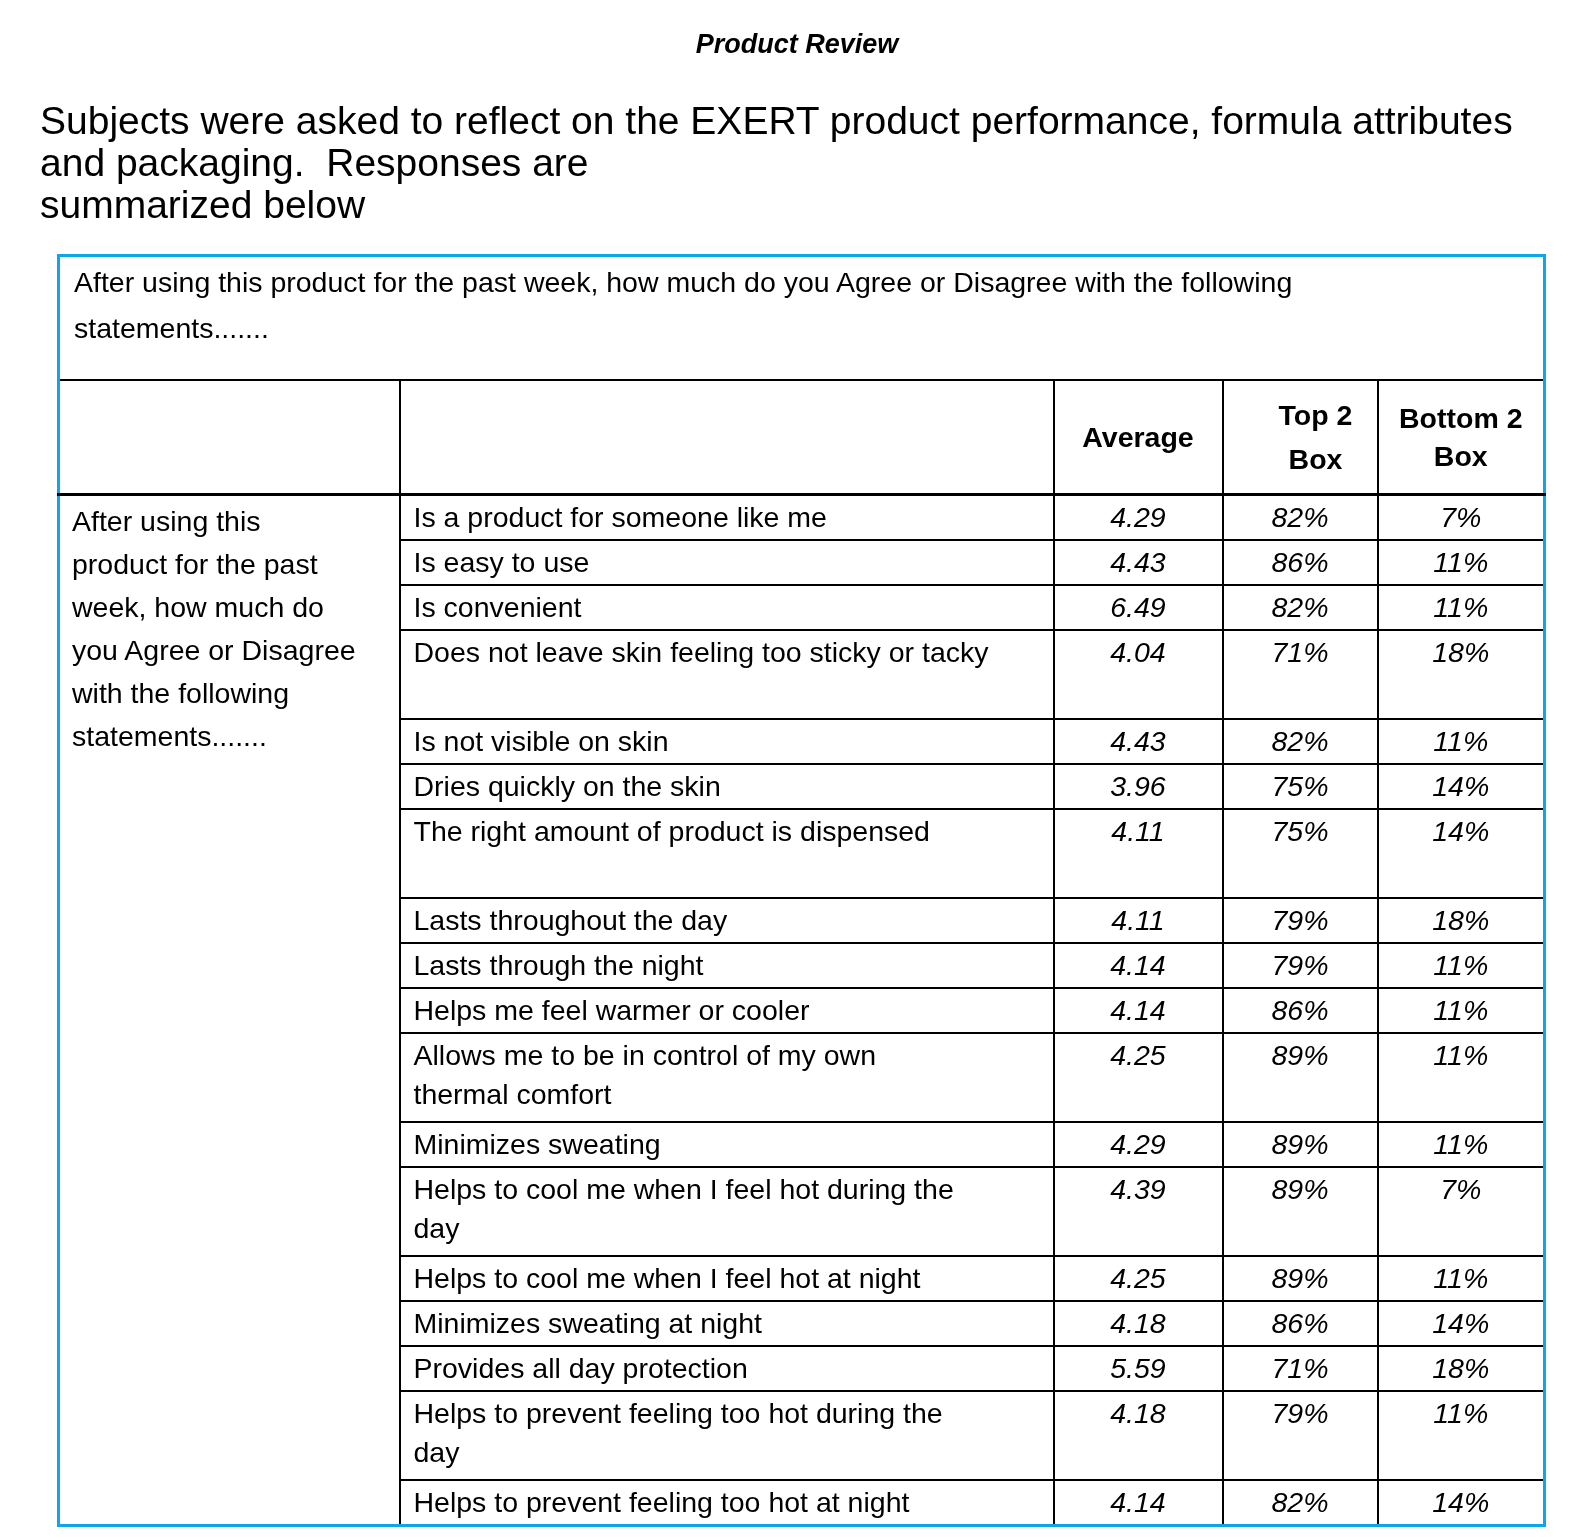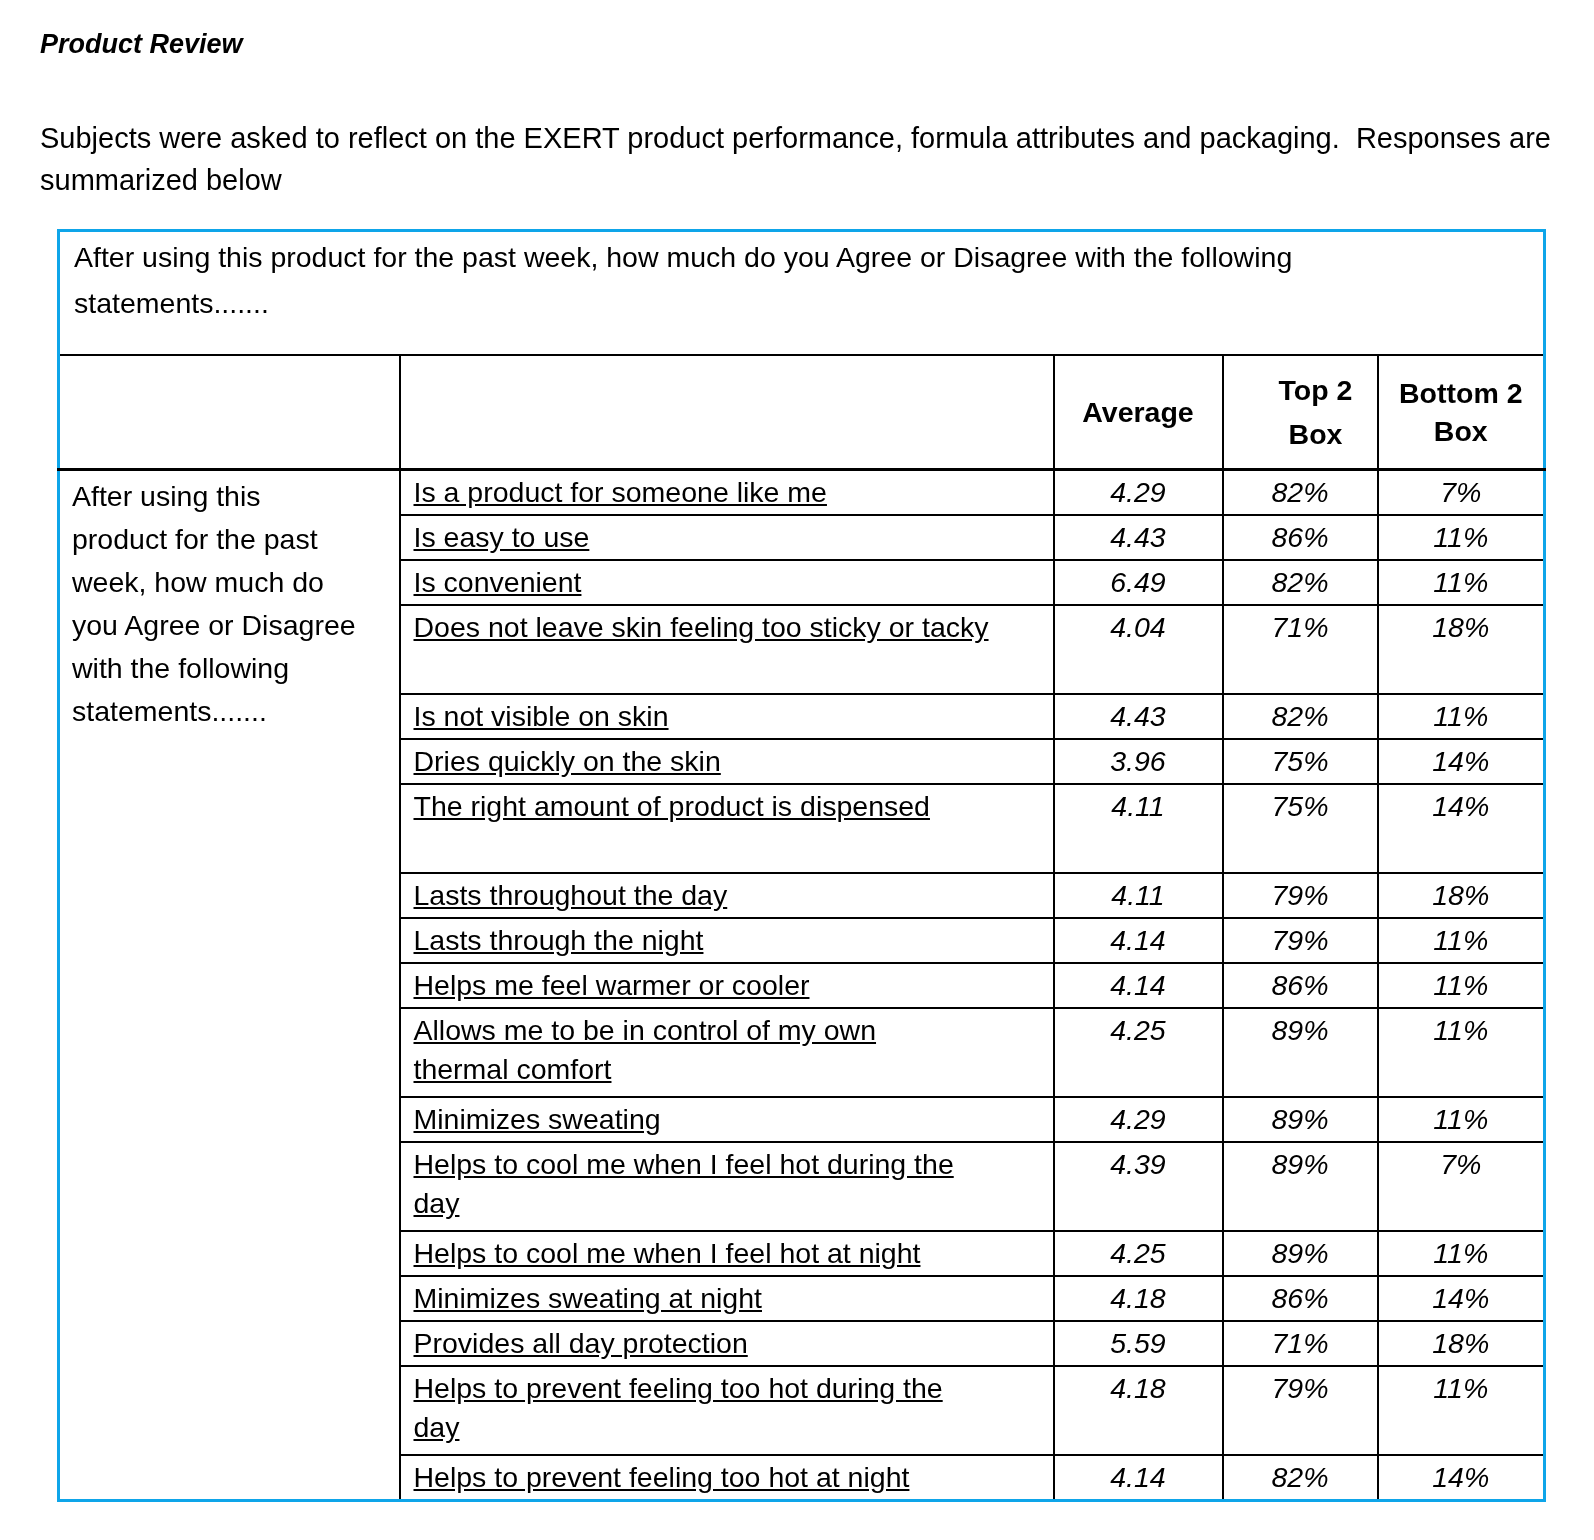--- a/index.html
+++ b/index.html
@@ -11,24 +11,25 @@
     overflow: hidden;
   }
   .doc { padding: 26px 40px 0 40px; }
 
   .title {
     font-size: 27px;
     font-weight: bold;
     font-style: italic;
     line-height: 36px;
     margin: 0;
+    text-align: center;
   }
   .intro {
-    margin-top: 55px;
-    font-size: 29px;
+    margin-top: 38px;
+    font-size: 39px;
     line-height: 42px;
     white-space: pre-wrap;
   }
 
   table.survey {
     border-collapse: collapse;
     table-layout: fixed;
     width: 1486px;
     margin: 28px 0 0 17px;
     border: 3px solid #0ea5e9;
@@ -61,21 +62,20 @@
   td.group-label {
     padding: 4px 12px 4px 12px;
     line-height: 43px;
     white-space: pre-line;
     vertical-align: top;
   }
   td.stmt {
     padding: 2px 10px 2px 13px;
     line-height: 39px;
     white-space: pre-line;
-    text-decoration: underline;
   }
   td.num {
     padding: 2px 4px;
     line-height: 39px;
     text-align: center;
     font-style: italic;
   }
   tbody tr { height: 44px; }
   tbody tr:nth-child(4),
   tbody tr:nth-child(7),

